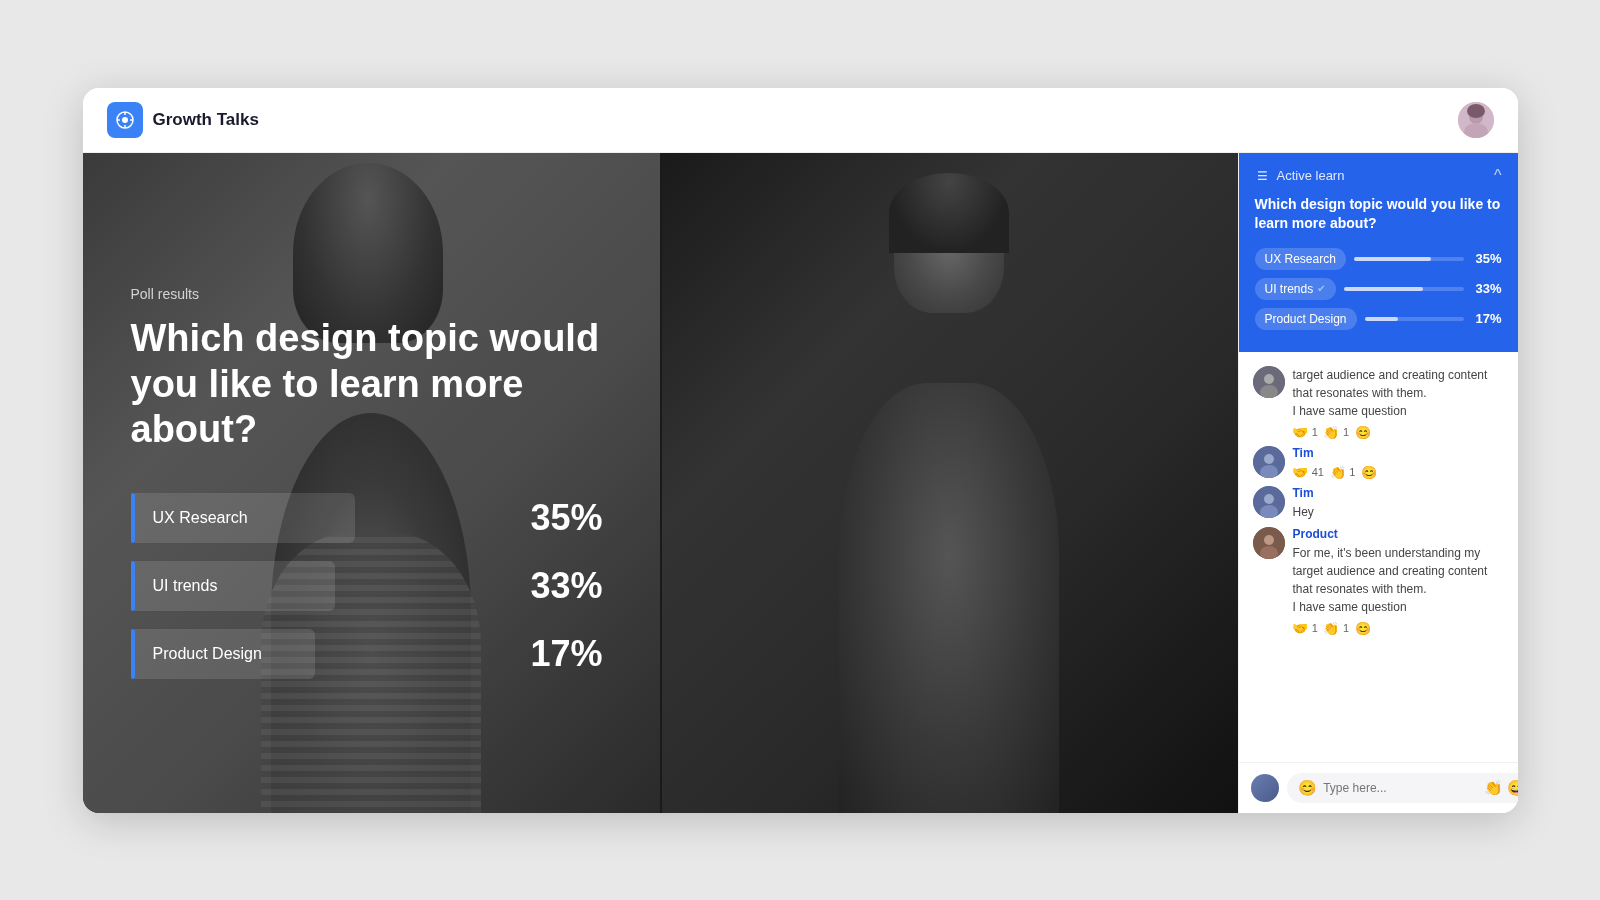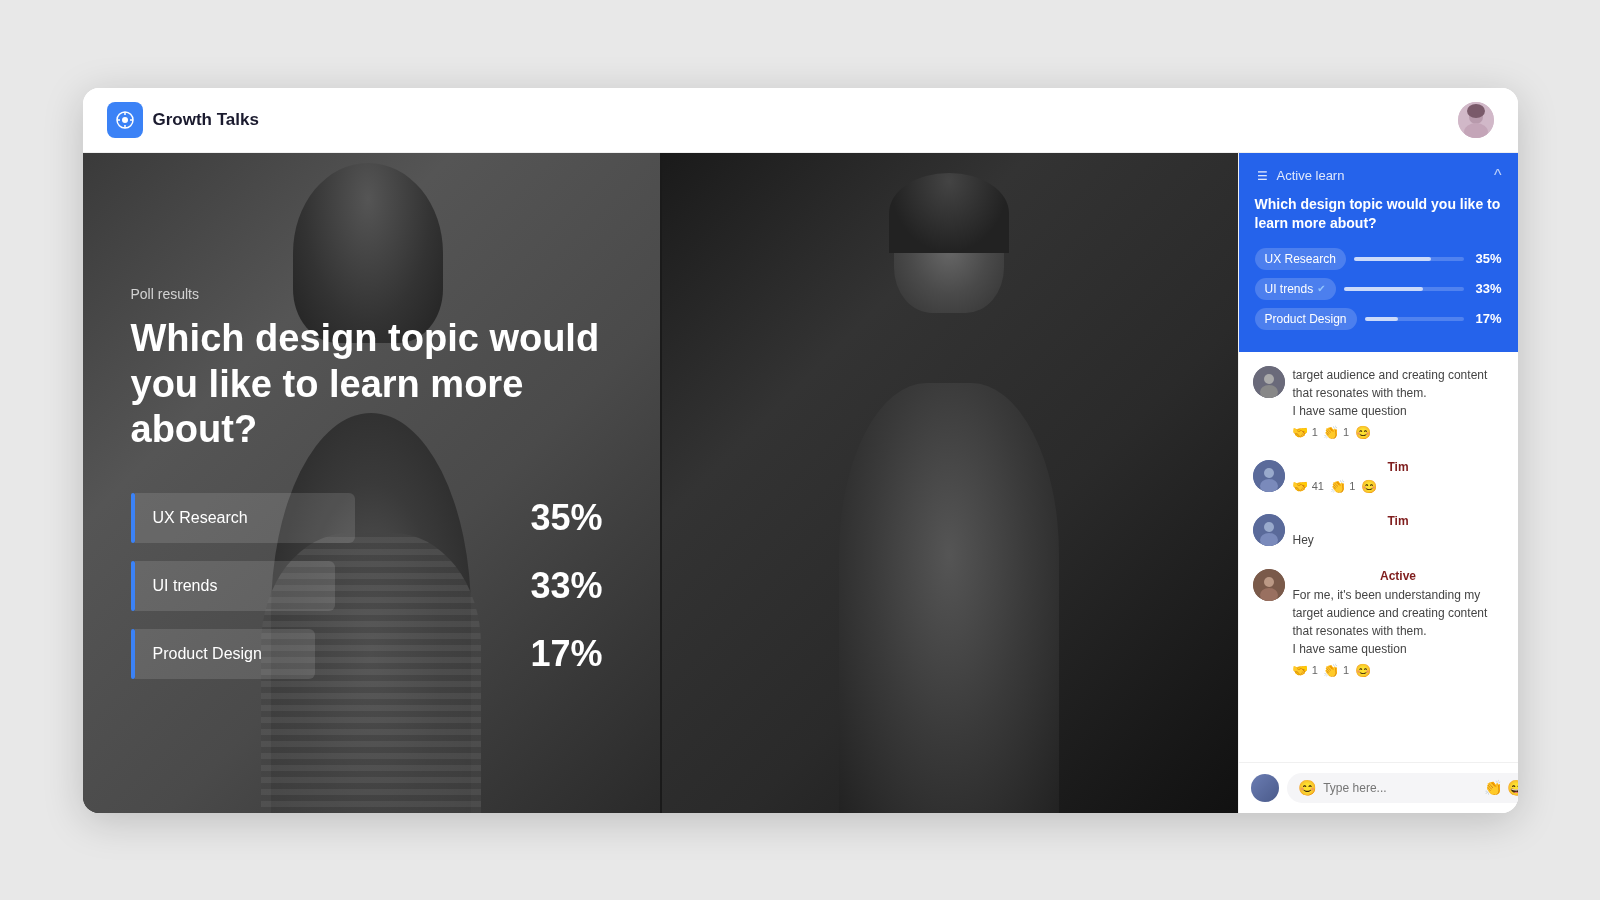--- a/index.html
+++ b/index.html
@@ -330,21 +330,21 @@
       min-width: 30px;
       text-align: right;
     }
     
     .chat-section {
       flex: 1;
       overflow-y: auto;
       padding: 14px 14px 0;
       display: flex;
       flex-direction: column;
-      gap: 20px;
+      gap: 6px;
     }
     .chat-section::-webkit-scrollbar { width: 4px; }
     .chat-section::-webkit-scrollbar-track { background: #f0f0f0; }
     .chat-section::-webkit-scrollbar-thumb { background: #ccc; border-radius: 2px; }
     .chat-message {
       display: flex;
       gap: 8px;
     }
     .chat-avatar {
       width: 32px;
@@ -361,23 +361,22 @@
     }
     .chat-avatar.tim { background: linear-gradient(135deg, #6b7db3, #4a5a8a); }
     .chat-avatar.etienne { background: linear-gradient(135deg, #8b6b5a, #6b4a3a); }
     .chat-avatar.unknown { background: linear-gradient(135deg, #7a7a8a, #5a5a6a); }
     .chat-body {
       flex: 1;
     }
     .chat-name {
       font-size: 12px;
       font-weight: 700;
-      color: #7f1d1d;
+      color: #1d4ed8;
       margin-bottom: 3px;
-      text-align: center;
     }
     .chat-text {
       font-size: 12px;
       color: #444;
       line-height: 1.5;
     }
     .chat-reactions {
       display: flex;
       align-items: center;
       gap: 6px;
@@ -646,21 +645,21 @@
 
         <div class="chat-message">
           <div class="chat-avatar etienne">
             <svg width="32" height="32" viewBox="0 0 32 32">
                 <circle cx="16" cy="16" r="16" fill="#7a5a4a"></circle>
                 <ellipse cx="16" cy="13" rx="5" ry="5" fill="#bb9985"></ellipse>
                 <ellipse cx="16" cy="26" rx="9" ry="7" fill="#997060"></ellipse>
               </svg>
           </div>
           <div class="chat-body">
-            <div class="chat-name">Active</div>
+            <div class="chat-name">Product</div>
             <div class="chat-text">For me, it's been understanding my target audience and creating content that resonates with them.</div>
             <div class="chat-text highlight">I have same question</div>
             <div class="chat-reactions">
               <button class="reaction-btn">
                   <span class="reaction-emoji">🤝</span>
                   <span>1</span>
                 </button>
               <button class="reaction-btn">
                   <span class="reaction-emoji">👏</span>
                   <span>1</span>

